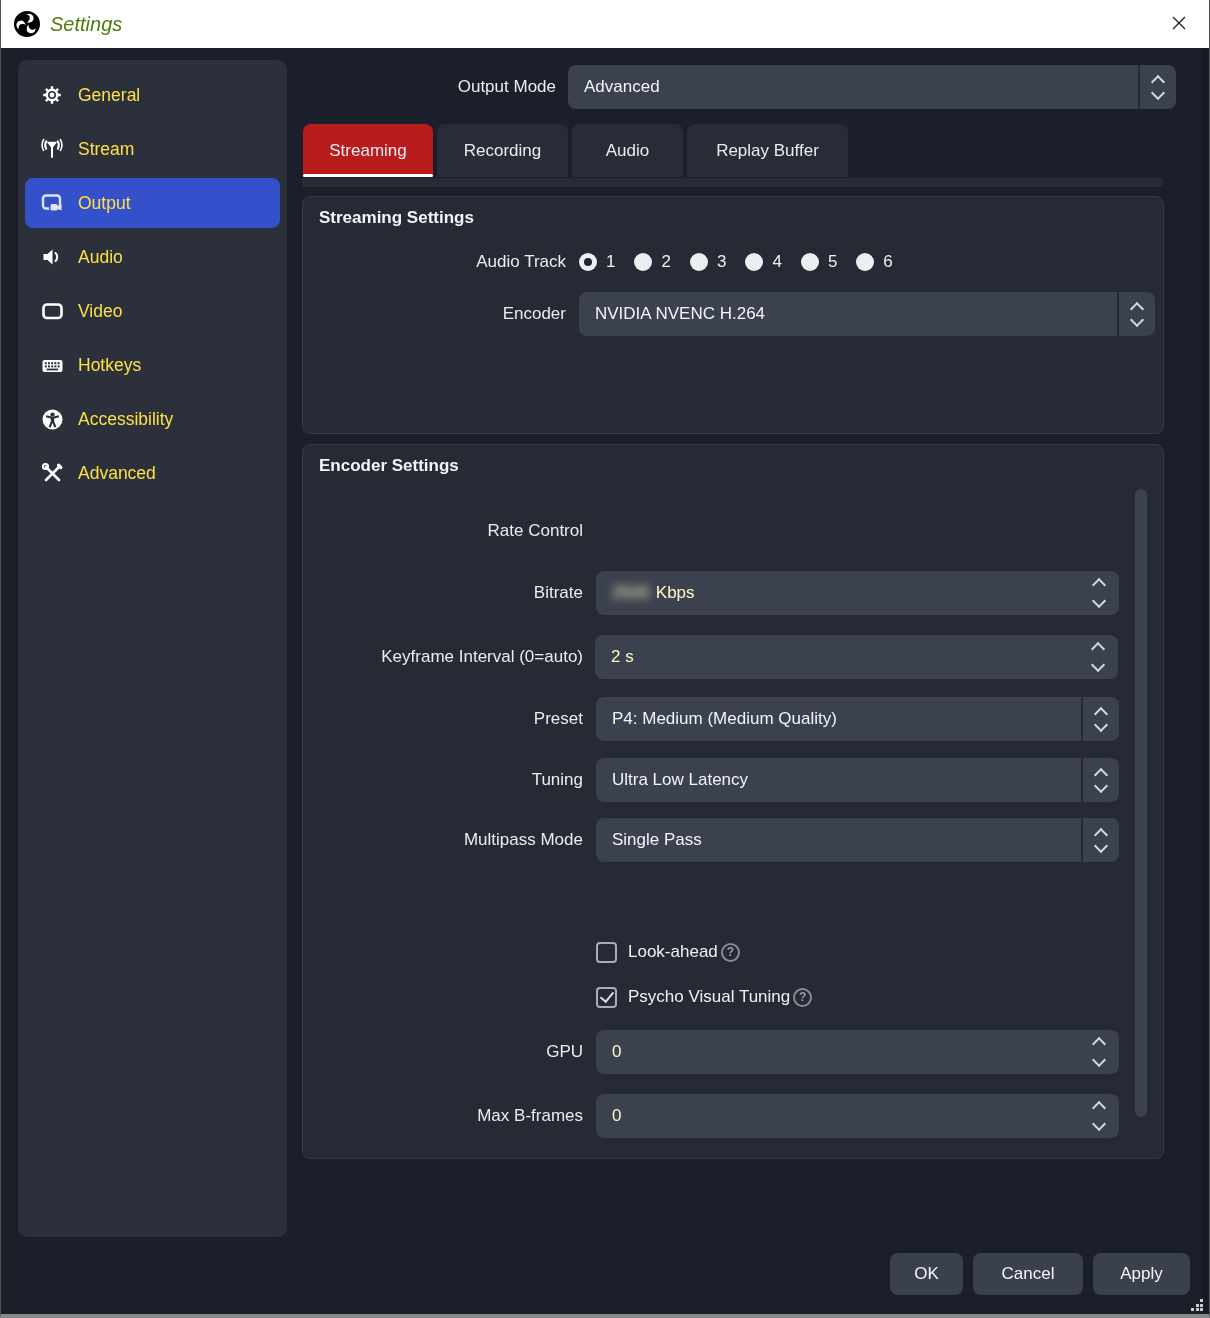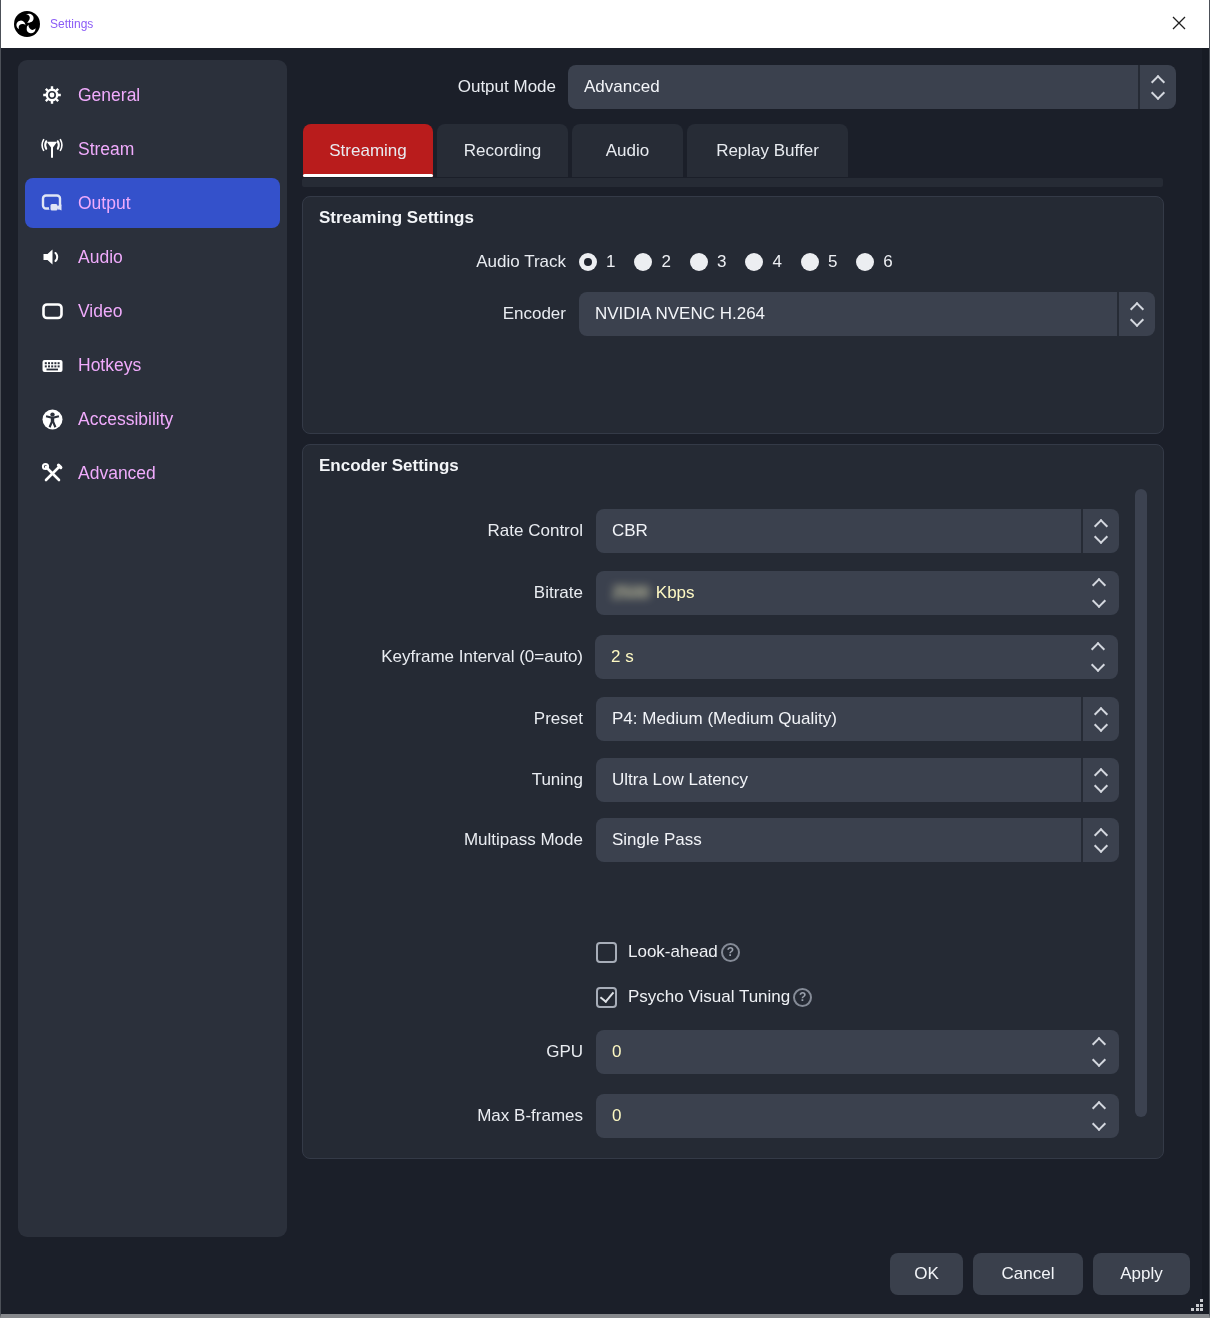--- a/index.html
+++ b/index.html
@@ -6,30 +6,30 @@
   body{
     width:1210px;height:1318px;position:relative;overflow:hidden;
     background:#1b1f29;
     font-family:"Liberation Sans","DejaVu Sans",sans-serif;
     color:#e9ecf1;
     -webkit-font-smoothing:antialiased;
   }
   
   .titlebar{position:absolute;left:0;top:0;width:1210px;height:48px;background:#ffffff;display:flex;align-items:center;}
   .titlebar .logo{margin-left:13px;width:28px;height:28px;}
-  .titlebar .title{margin-left:9px;font-size:12px;color:#8b5cf6;}
+  .titlebar .title{margin-left:9px;font-size:20px;color:#4d7c0f;font-style:italic;}
   .close-btn{position:absolute;right:8px;top:0;width:46px;height:46px;display:flex;align-items:center;justify-content:center;cursor:pointer;}
   
   .frame{position:absolute;inset:0;pointer-events:none;border-left:1px solid #4c5058;border-right:1px solid #4c5058;border-bottom:4px solid #86888c;box-sizing:border-box;z-index:50;}
   .right-gutter{position:absolute;right:1px;top:48px;width:7px;height:1266px;background:#171b24;}
   
   .sidebar{position:absolute;left:18px;top:60px;width:269px;height:1177px;background:#2b303b;border-radius:9px;}
   .side-item{position:absolute;left:7px;width:255px;height:50px;border-radius:8px;display:flex;align-items:center;cursor:pointer;}
   .side-item .s-icon{width:24px;height:24px;margin-left:15px;display:flex;align-items:center;justify-content:center;flex:none;}
-  .side-item .s-label{margin-left:14px;font-size:17.5px;color:#f0abfc;}
+  .side-item .s-label{margin-left:14px;font-size:17.5px;color:#fde047;}
   .side-item.selected{background:#3451cb;}
   
   .om-label{position:absolute;left:302px;top:65px;width:254px;height:44px;display:flex;align-items:center;justify-content:flex-end;font-size:17px;}
   .combo{background:#3b414e;border-radius:8px;position:relative;display:flex;align-items:center;overflow:hidden;cursor:pointer;}
   .combo .c-text{margin-left:16px;font-size:17px;color:#f2f4f8;white-space:nowrap;}
   .combo .c-btn{position:absolute;right:0;top:0;bottom:0;width:36px;border-left:2px solid #262b35;display:flex;flex-direction:column;align-items:center;justify-content:center;gap:5px;}
   .combo.disabled{background:#323845;}
   .combo.disabled .c-text{color:#848b99;}
   .om-combo{left:568px;top:65px;width:608px;height:44px;position:absolute;}
   
@@ -278,27 +278,20 @@
     </div>
   </div>
 
 </div>
 
 <div class="panel" style="top:444px;height:715px">
   <div class="panel-title">Encoder Settings</div>
 
   <div class="row" style="left:0;top:64px;height:44px;width:830px">
     <div class="f-label" style="width:280px">Rate Control</div>
-    <div class="combo" style="margin-left:13px;width:523px;height:44px">
-      <span class="c-text">CBR</span>
-      <span class="c-btn">
-          <i class="chev up"></i>
-          <i class="chev down"></i>
-        </span>
-    </div>
   </div>
 
   <div class="row" style="left:0;top:126px;height:44px;width:830px">
     <div class="f-label" style="width:280px">Bitrate</div>
     <div class="spinbox" style="margin-left:13px;width:523px;height:44px">
       <span class="s-text">
           <span class="blurred">2500</span>
           <span>Kbps</span>
         </span>
       <span class="spin-up">

